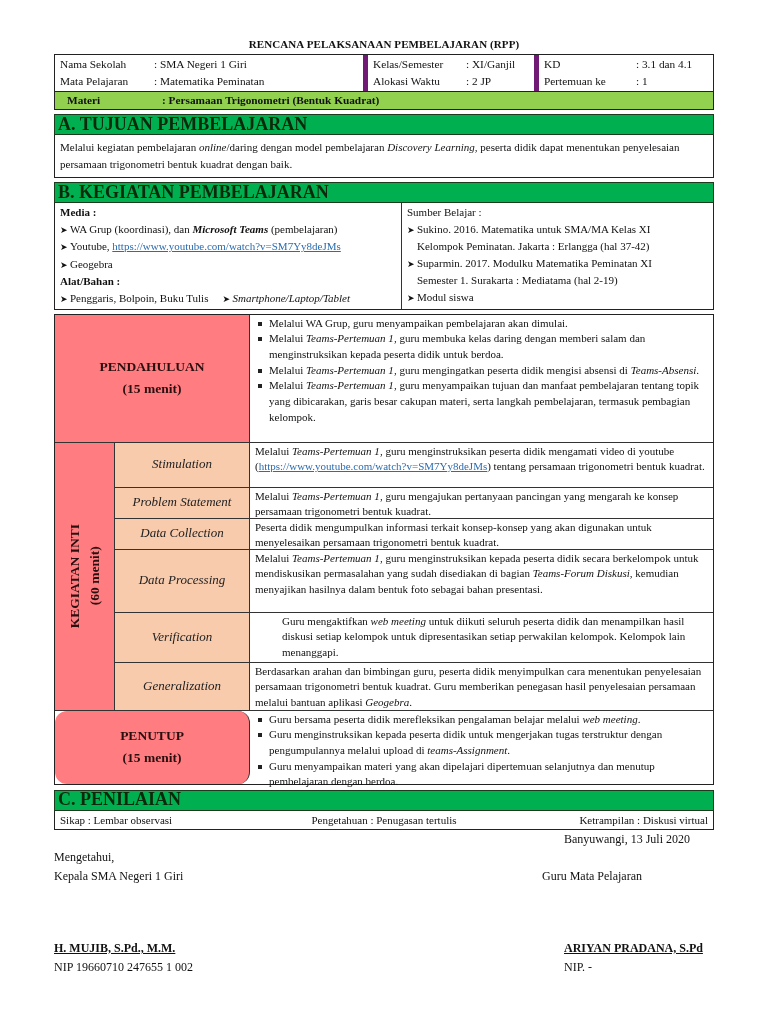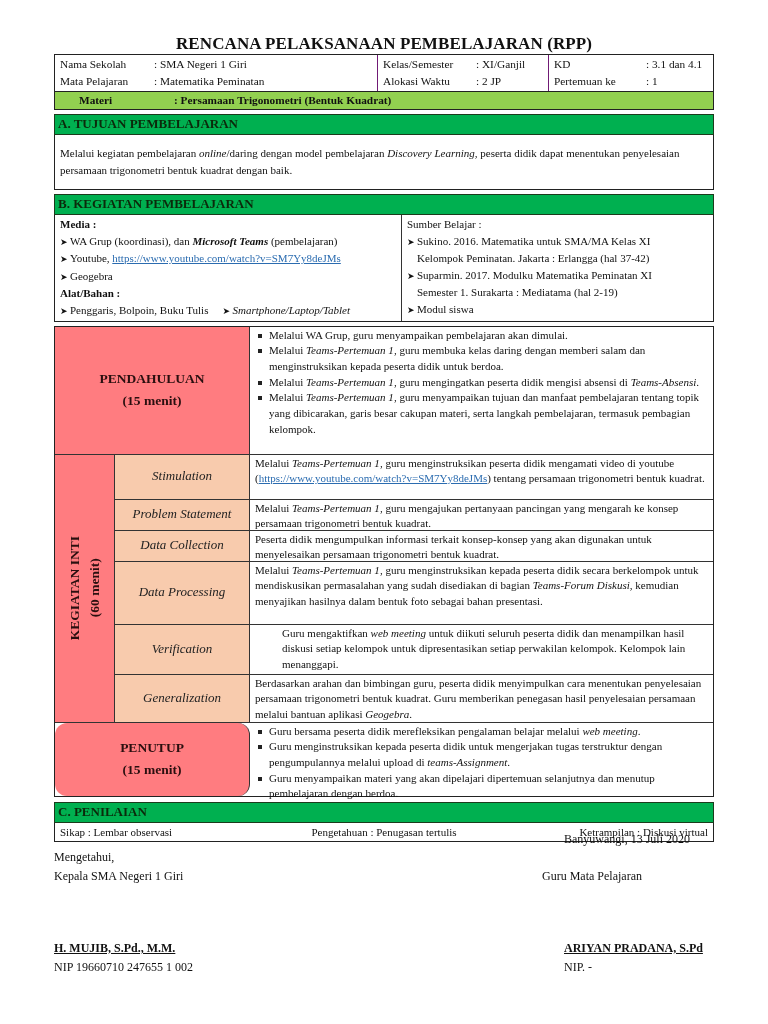--- a/index.html
+++ b/index.html
@@ -1,34 +1,34 @@
 <!DOCTYPE html>
 <html><head>
 <meta charset="utf-8">
 <style>
   * { box-sizing: border-box; margin: 0; padding: 0; }
   html, body { width: 768px; height: 1024px; background: #ffffff; }
   body { font-family: "Liberation Serif", "DejaVu Serif", serif; color: #111; font-size: 11px; line-height: 1.3; position: relative; overflow: hidden; }
   .page { position: absolute; left: 54px; top: 30px; width: 660px; }
-  .doc-title { text-align: center; font-weight: bold; font-size: 17px; height: 24px; line-height: 28px; letter-spacing: 0.1px; }
+  .doc-title { text-align: center; font-weight: bold; font-size: 11px; height: 24px; line-height: 28px; letter-spacing: 0.1px; }
 
   
   .hdr { border: 1.5px solid #222; border-bottom: none; display: grid; grid-template-columns: 308px 171px 1fr; }
   .hdr .col { padding: 1px 5px; font-size: 11.3px; line-height: 17px; }
-  .hdr .col + .col { border-left: 1px solid #701a75; margin-left: 14px; }
+  .hdr .col + .col { border-left: 5px solid #701a75; }
   .kv { display: flex; }
   .kv .k { white-space: nowrap; }
   .col1 .k { width: 94px; }
   .col2 .k { width: 93px; }
   .col3 .k { width: 92px; }
-  .materi { background: #92d050; border: 1.5px solid #222; height: 19px; display: flex; align-items: center; padding-left: 24px; font-weight: bold; font-size: 11.3px; }
+  .materi { background: #92d050; border: 1.5px solid #222; height: 19px; display: flex; align-items: center; padding-left: 12px; font-weight: bold; font-size: 11.3px; }
   .materi .k { width: 95px; }
 
-  .sec-head { background: #00b050; border: 1.5px solid #1c3b1c; height: 21px; margin-top: 4px; display: flex; align-items: center; padding-left: 3px; font-weight: bold; font-size: 13px; color: #0b2a0b; }
-  .box { border: 1.5px solid #222; border-top: none; padding: 10px 5px; font-size: 11px; line-height: 17px; }
+  .sec-head { background: #00b050; border: 1.5px solid #1c3b1c; height: 21px; margin-top: 4px; display: flex; align-items: center; padding-left: 3px; font-weight: bold; font-size: 18px; color: #0b2a0b; }
+  .box { border: 1.5px solid #222; border-top: none; padding: 4px 5px; font-size: 11px; line-height: 17px; }
 
   .kb { display: grid; grid-template-columns: 346px 1fr; border: 1.5px solid #222; border-top: none; }
   .kb .cell { padding: 1px 5px; font-size: 11px; line-height: 16.6px; }
   .kb .cell + .cell { border-left: 1px solid #333; }
   .arrow { display: inline-block; width: 10px; font-size: 9px; }
   .indent { padding-left: 10px; }
   a.link { color: #2b6cb0; text-decoration: underline; }
 
   
   .act { margin-top: 4px; border: 1.5px solid #222; display: grid; grid-template-columns: 60px 135px 1fr; }

